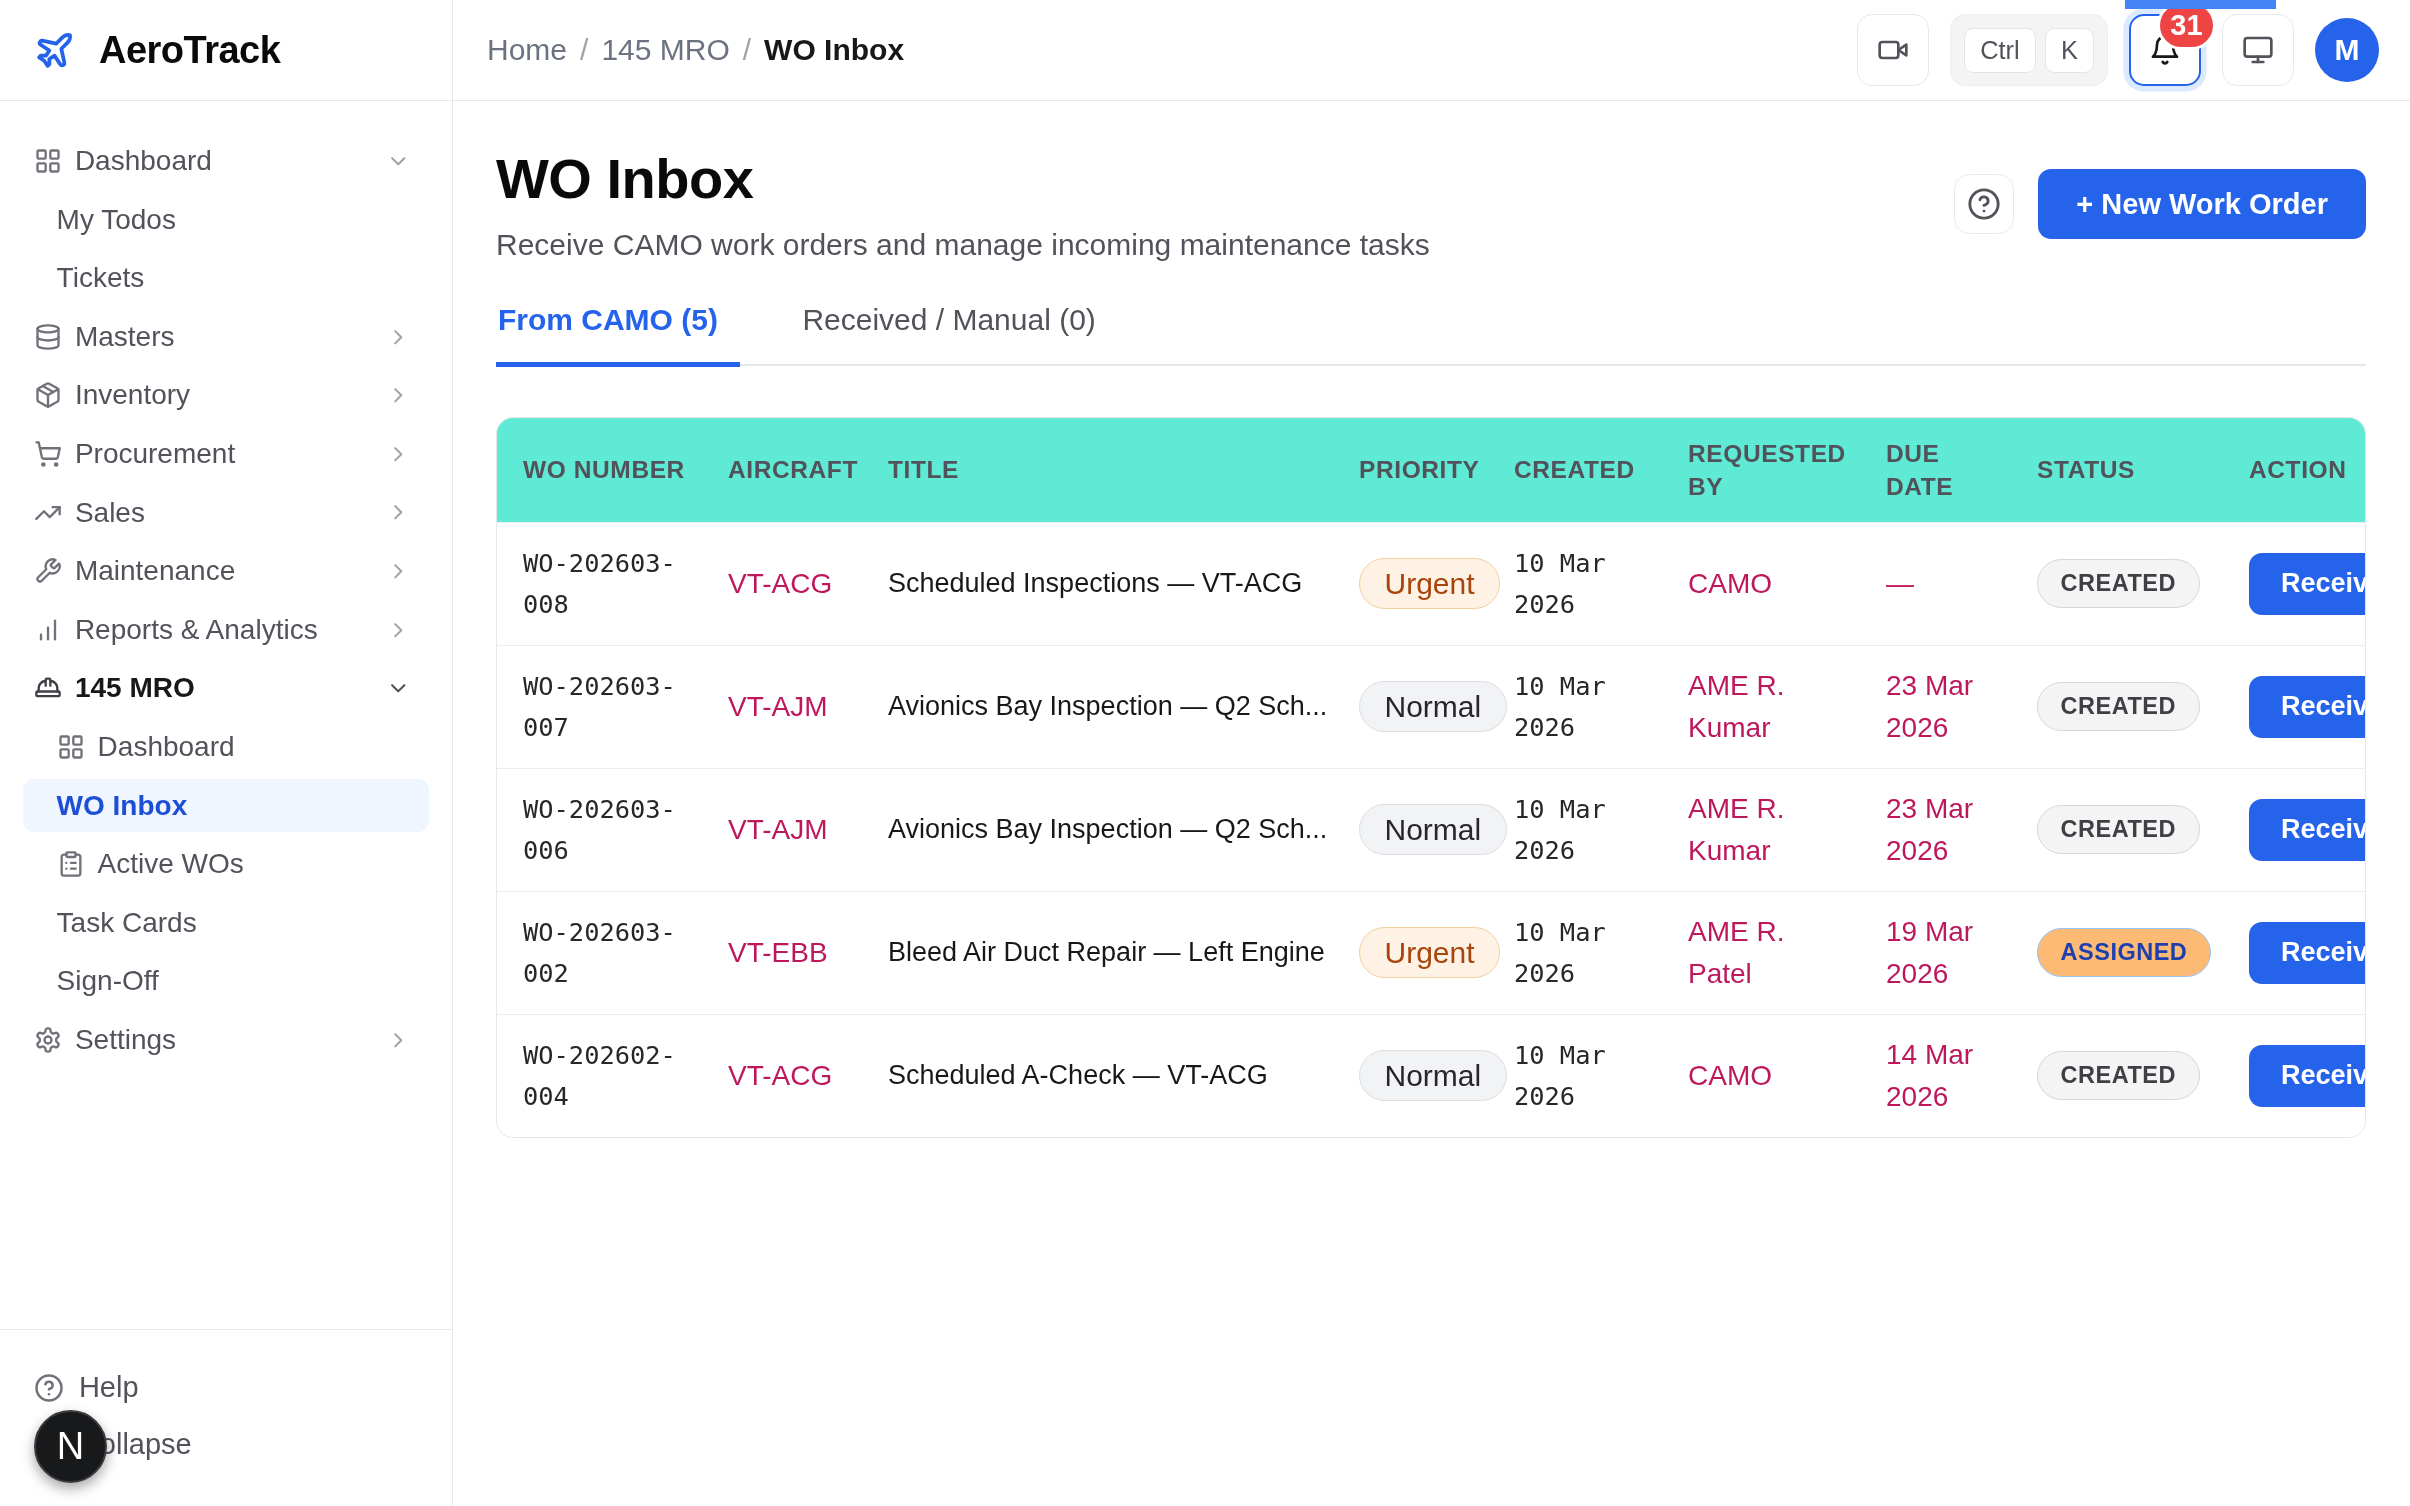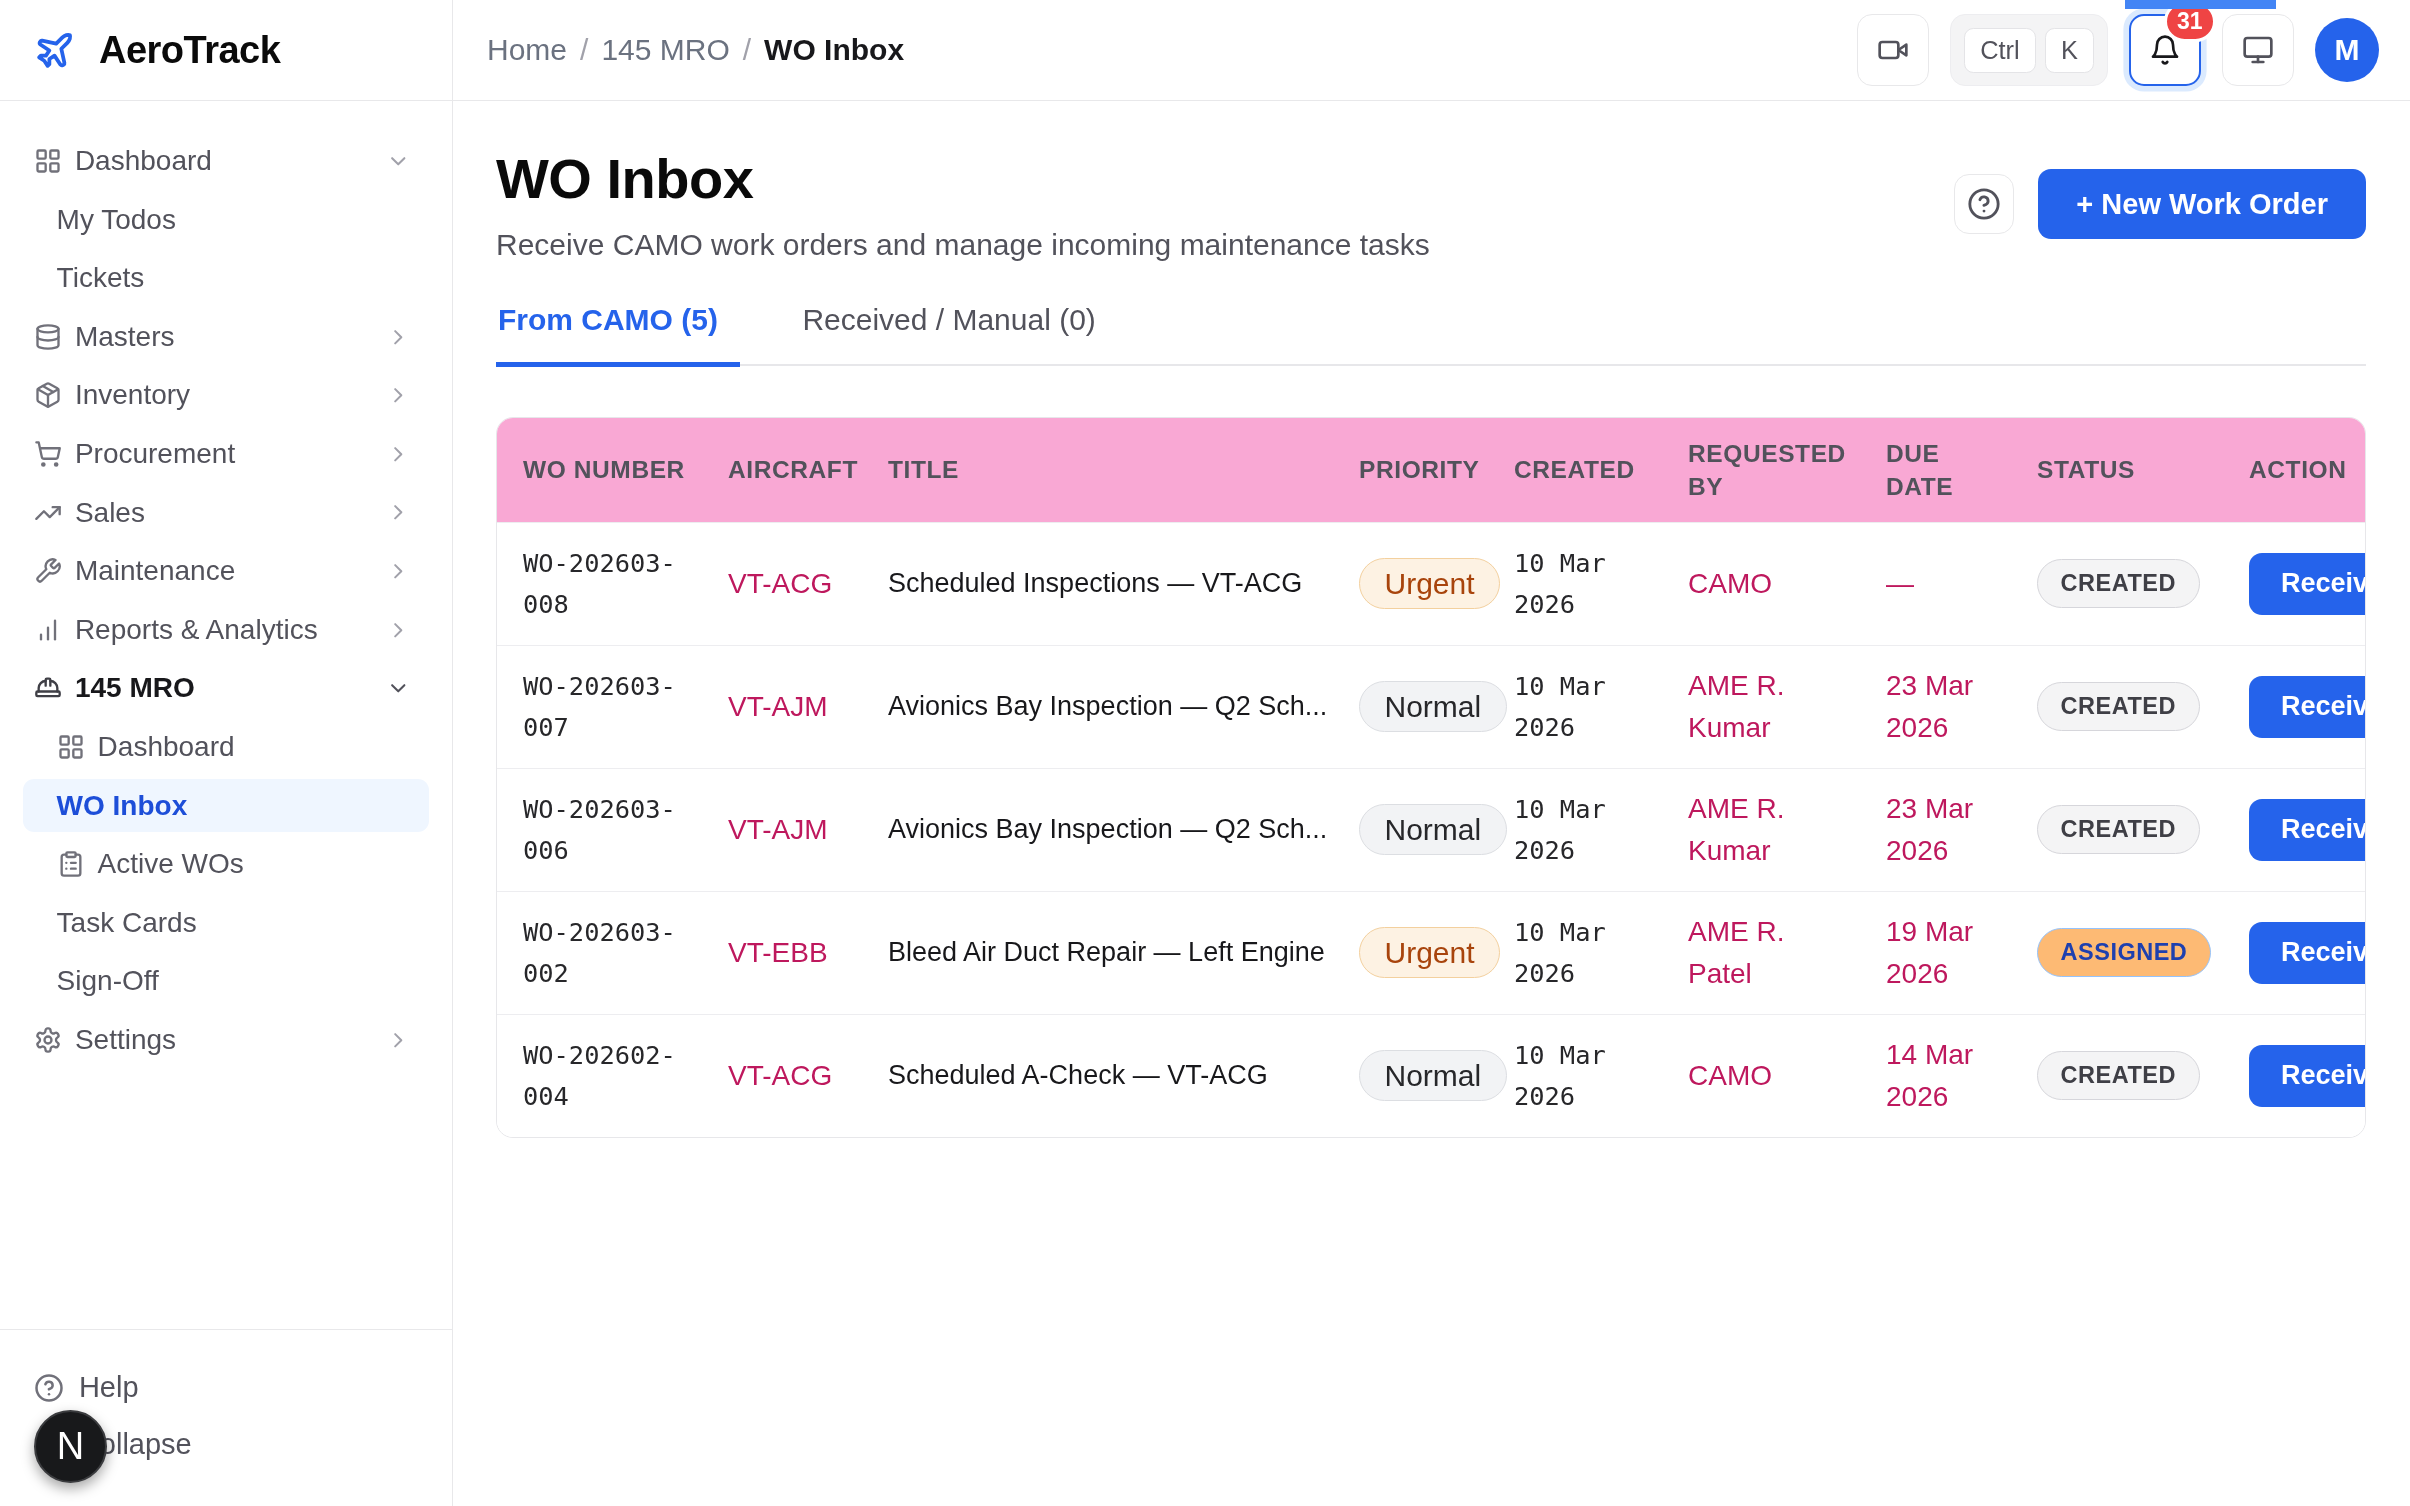--- a/index.html
+++ b/index.html
@@ -55,21 +55,21 @@
     background:#fff; display:flex; align-items:center; justify-content:center;
     color:#52525b; cursor:pointer; }
   .icon-btn svg { width:32px; height:32px; }
   .shortcut-pill { height:72px; background:#f4f4f5; border:1.9px solid #ededf0; border-radius:15px;
     display:flex; align-items:center; gap:9.4px; padding:0 13px; cursor:pointer; }
   .key { height:45px; min-width:45px; padding:12px 15px; background:#fff; border:1.9px solid #e4e4e7;
     border-radius:9.4px; display:flex; align-items:center; justify-content:center;
     font-size:25.4px; color:#52525b; }
   .bell-btn { position:relative; border:2.8px solid #2563eb; box-shadow:0 0 0 5.6px #dbeafe; color:#18181b; }
   .badge { position:absolute; top:-15px; right:-17px; background:#ef4444; color:#fff;
-    font-size:23px; font-weight:700; padding:2.8px 10.4px; border-radius:941px;
+    font-size:29px; font-weight:700; padding:2.8px 10.4px; border-radius:941px;
     border:3.8px solid #fff; line-height:1.3; }
   .avatar { width:64px; height:64px; border-radius:50%; background:#2563eb; color:#fff;
     display:flex; align-items:center; justify-content:center; font-size:30px; font-weight:700;
     cursor:pointer; }
   .top-banner { position:absolute; top:0; left:2125px; width:151px; height:8.5px;
     background:#4385f5; z-index:5; }
 
   
   .main { flex:1; padding:45px 45px 0 43px; overflow:hidden; }
   .page-head { display:flex; align-items:center; justify-content:space-between; }
@@ -85,21 +85,21 @@
 
   .tabs { margin-top:41px; display:flex; gap:60px; border-bottom:2.8px solid #e7e7ea; }
   .tab { padding:0 22.6px 24.5px 1.9px; font-size:30px; color:#52525b; cursor:pointer;
     border-bottom:5.6px solid transparent; margin-bottom:-2.8px; }
   .tab.active { color:#2563eb; font-weight:600; border-bottom-color:#2563eb; }
 
   .table-card { margin-top:51px; border:1.9px solid #e7e7ea; border-radius:17px; overflow:hidden; }
   .t-grid { display:grid;
     grid-template-columns:205px 160px 471px 155px 174px 198px 151px 212px minmax(0,1fr);
     align-items:center; }
-  .t-head { background:#f9a8d4; height:104px; }
+  .t-head { background:#5eead4; height:104px; }
   .t-head .t-cell { font-size:24.5px; font-weight:600; color:#52525b; letter-spacing:0.6px;
     line-height:1.35; text-transform:uppercase; }
   .t-cell { padding:0 17px 0 26px; }
   .t-row { height:123px; border-top:1.9px solid #ededf0; background:#fff; }
   .mono { font-family:"DejaVu Sans Mono","Liberation Mono",monospace; font-size:25.4px;
     color:#27272a; line-height:1.6; }
   .cell-plain { font-size:28px; color:#be185d; line-height:1.5; }
   .cell-title { font-size:27px; color:#18181b; white-space:nowrap; overflow:hidden; }
 
   .pill { display:inline-flex; align-items:center; height:51px; padding:0 24.5px;

